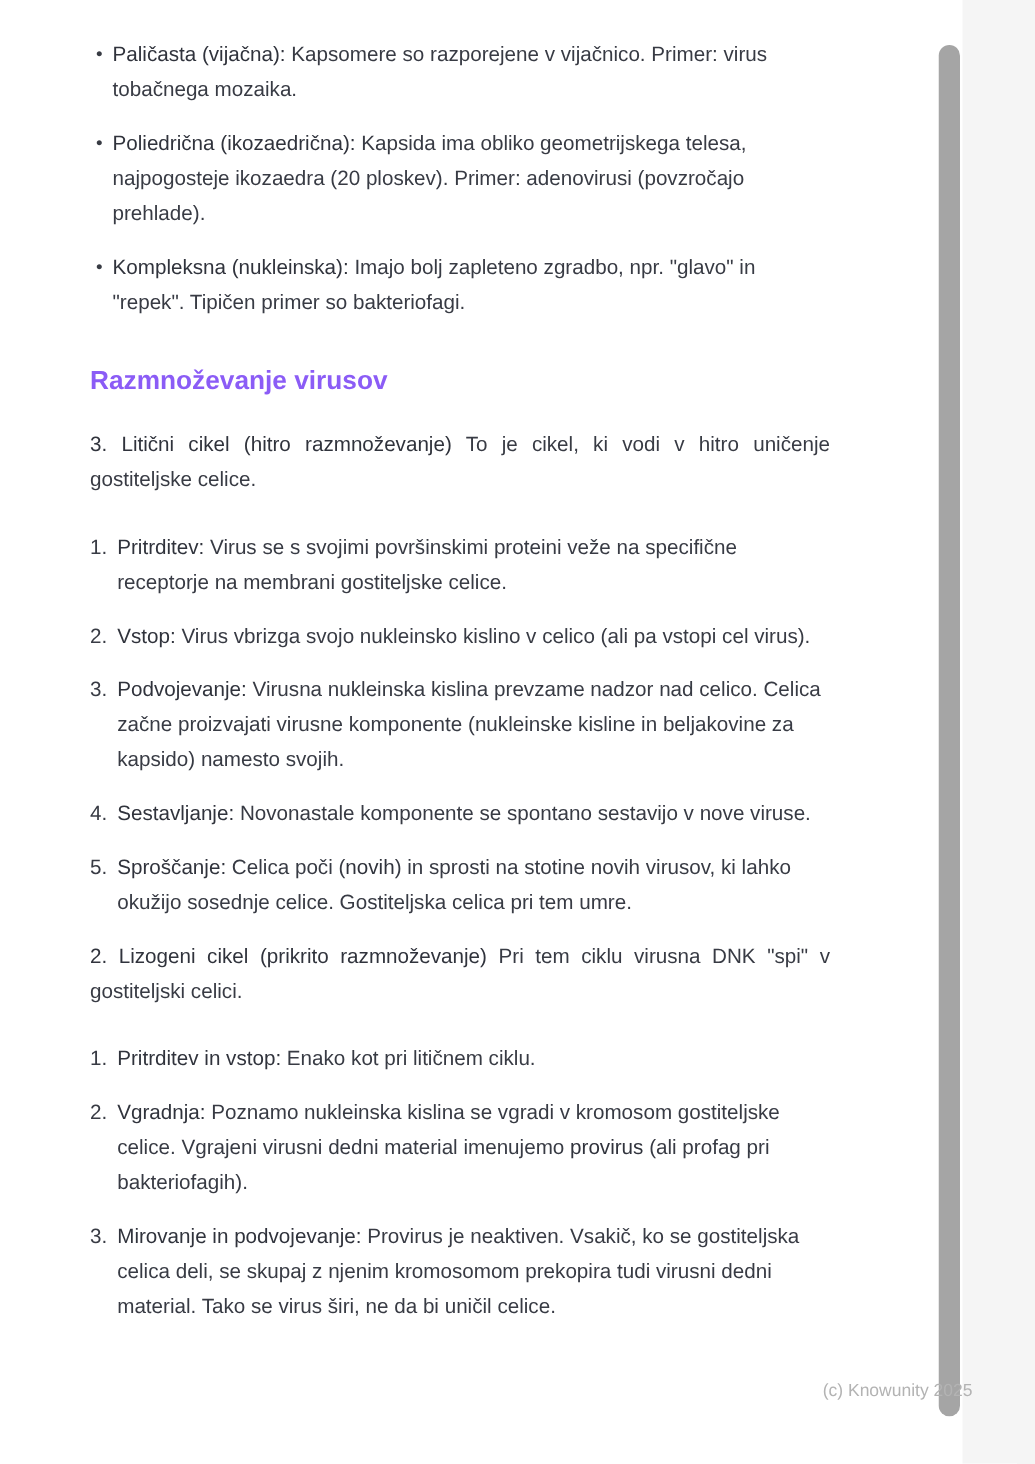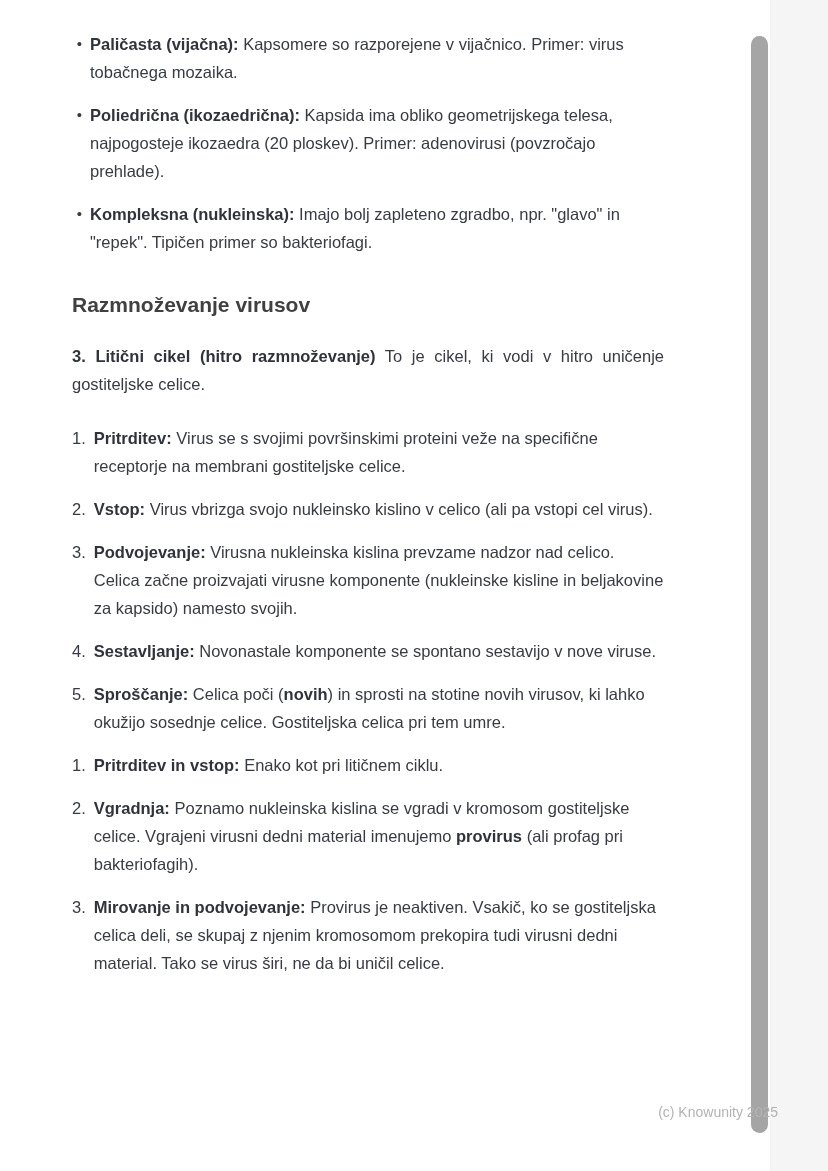--- a/index.html
+++ b/index.html
@@ -12,41 +12,41 @@
     font-family: "Liberation Sans", "DejaVu Sans", sans-serif;
     color: #383b44;
     font-size: 16.5px;
     line-height: 28px;
   }
   .content {
     position: absolute;
     top: 30px; left: 72px;
     width: 592px;
   }
-  .b { font-weight: 700; color: #30333c; }
+  .b { font-weight: 400; color: #30333c; }
   .r { font-weight: 400; }
   ul.plain, ol.plain { list-style: none; margin: 0; padding: 0; }
   .list { margin: 0 0 26px 0; }
   .list-item {
     display: flex;
     margin-bottom: 15px;
   }
   .list-item .marker {
     flex: 0 0 18px;
     text-align: right;
     padding-right: 8px;
     white-space: nowrap;
   }
   .bullet-list .marker { font-size: 15px; }
   .li-body { flex: 1 1 auto; }
   .section-heading {
     font-size: 21px;
     line-height: 30px;
     font-weight: 700;
-    color: #404040;
+    color: #8b5cf6;
     margin: 34px 0 22px 0;
   }
   .paragraph {
     margin: 0 0 26px 0;
   }
   .justify { text-align: justify; }
   .right-gutter {
     position: absolute;
     top: 0; right: 0;
     width: 58px; height: 1171px;
@@ -116,20 +116,21 @@
       <li class="list-item">
         <span class="marker">4.</span>
         <span class="li-body"><span class="b">Sestavljanje:</span><span class="r"> Novonastale komponente se spontano sestavijo v nove viruse.</span></span>
       </li>
       <li class="list-item">
         <span class="marker">5.</span>
         <span class="li-body"><span class="b">Sproščanje:</span><span class="r"> Celica poči (</span><span class="b">novih</span><span class="r">) in sprosti na stotine novih virusov, ki lahko okužijo sosednje celice. Gostiteljska celica pri tem umre.</span></span>
       </li>
     </ol>
 
+  <p class="paragraph justify"><span class="b">2. Lizogeni cikel (prikrito razmnoževanje)</span><span class="r"> Pri tem ciklu virusna DNK "spi" v gostiteljski celici.</span></p>
 
   <ol class="plain list numbered-list">
       <li class="list-item">
         <span class="marker">1.</span>
         <span class="li-body"><span class="b">Pritrditev in vstop:</span><span class="r"> Enako kot pri litičnem ciklu.</span></span>
       </li>
       <li class="list-item">
         <span class="marker">2.</span>
         <span class="li-body"><span class="b">Vgradnja:</span><span class="r"> Poznamo nukleinska kislina se vgradi v kromosom gostiteljske celice. Vgrajeni virusni dedni material imenujemo </span><span class="b">provirus</span><span class="r"> (ali profag pri bakteriofagih).</span></span>
       </li>

